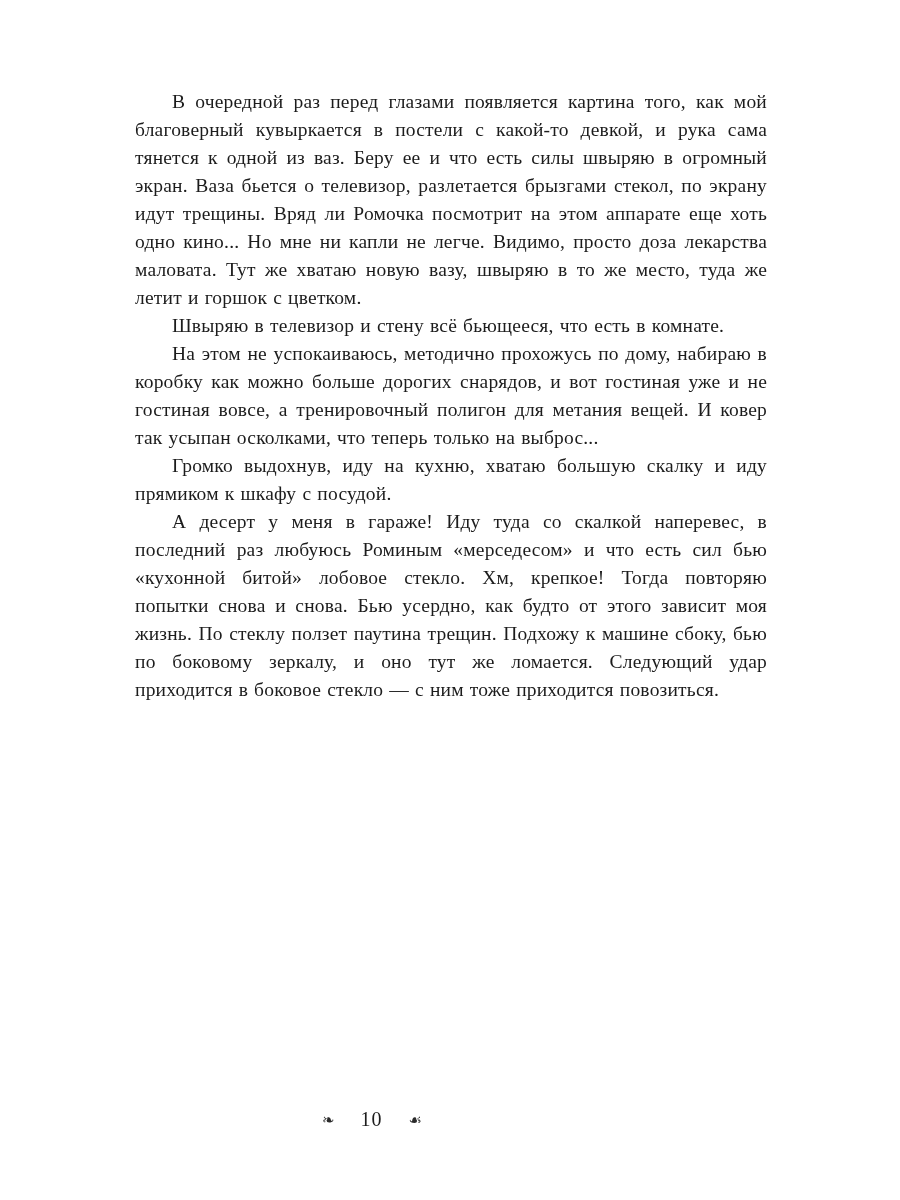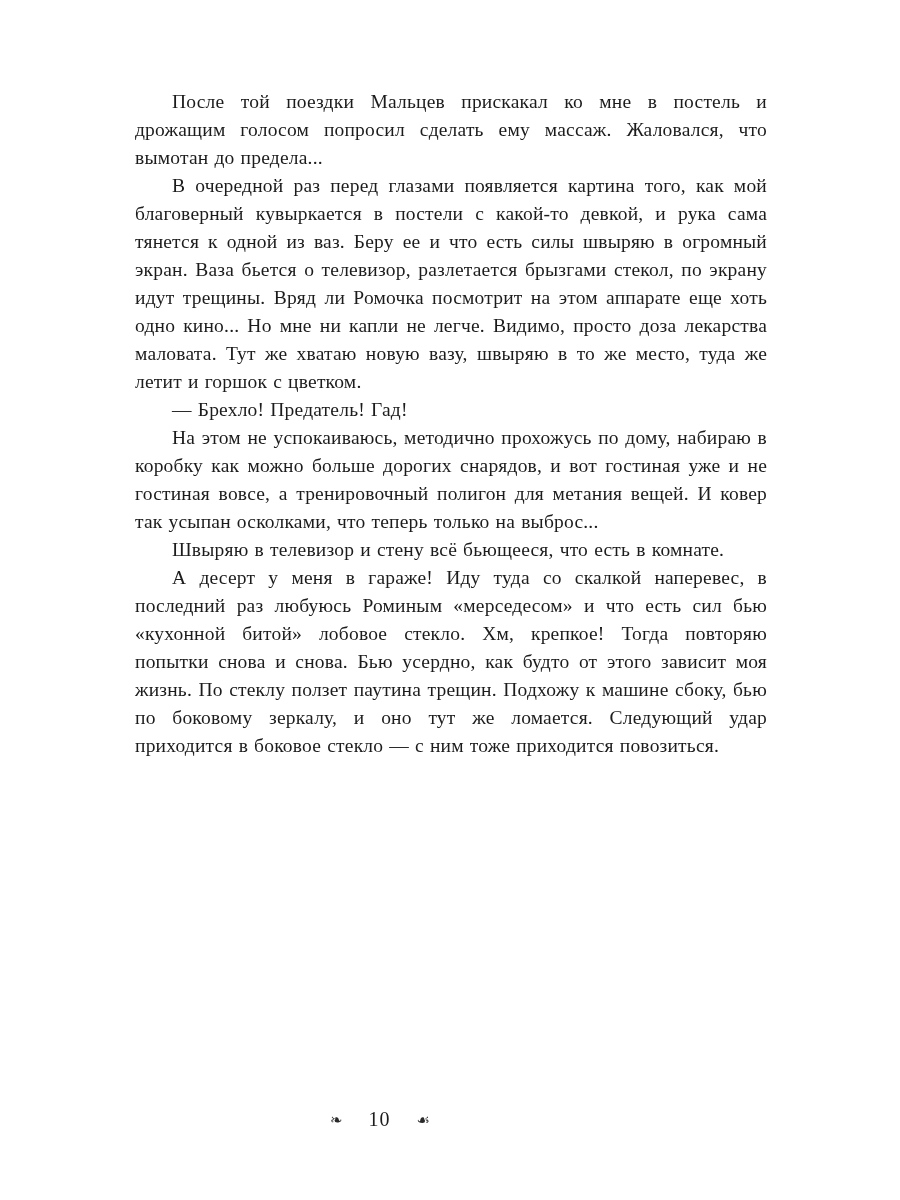--- a/index.html
+++ b/index.html
@@ -34,21 +34,21 @@
     letter-spacing: 0.2px;
   }
   .text-block p {
     margin: 0;
     padding: 0;
     text-indent: 37px;
     word-spacing: 1px;
   }
   .footer {
     position: absolute;
-    left: 8px;
+    left: 0;
     top: 1108px;
     width: 744px;
     text-align: center;
     font-size: 19px;
     color: #1c1c1c;
   }
   .footer .orn {
     font-size: 15px;
     color: #2a2a2a;
     position: relative;
@@ -60,25 +60,24 @@
     font-size: 20px;
     letter-spacing: 1px;
   }
 </style>
 </head>
 <body>
 
 <div class="page">
 
   <div class="text-block" id="text-block">
-      <p>После той поездки Мальцев прискакал ко мне в постель и дрожащим голосом попросил сделать ему массаж. Жаловался, что вымотан до предела...</p>
       <p>В очередной раз перед глазами появляется картина того, как мой благоверный кувыркается в постели с какой-то девкой, и рука сама тянется к одной из ваз. Беру ее и что есть силы швыряю в огромный экран. Ваза бьется о телевизор, разлетается брызгами стекол, по экрану идут трещины. Вряд ли Ромочка посмотрит на этом аппарате еще хоть одно кино... Но мне ни капли не легче. Видимо, просто доза лекарства маловата. Тут же хватаю новую вазу, швыряю в то же место, туда же летит и горшок с цветком.</p>
-      <p>— Брехло! Предатель! Гад!</p>
+      <p>Швыряю в телевизор и стену всё бьющееся, что есть в комнате.</p>
       <p>На этом не успокаиваюсь, методично прохожусь по дому, набираю в коробку как можно больше дорогих снарядов, и вот гостиная уже и не гостиная вовсе, а тренировочный полигон для метания вещей. И ковер так усыпан осколками, что теперь только на выброс...</p>
-      <p>Швыряю в телевизор и стену всё бьющееся, что есть в комнате.</p>
+      <p>Громко выдохнув, иду на кухню, хватаю большую скалку и иду прямиком к шкафу с посудой.</p>
       <p>А десерт у меня в гараже! Иду туда со скалкой наперевес, в последний раз любуюсь Роминым «мерседесом» и что есть сил бью «кухонной битой» лобовое стекло. Хм, крепкое! Тогда повторяю попытки снова и снова. Бью усердно, как будто от этого зависит моя жизнь. По стеклу ползет паутина трещин. Подхожу к машине сбоку, бью по боковому зеркалу, и оно тут же ломается. Следующий удар приходится в боковое стекло — с ним тоже приходится повозиться.</p>
     </div>
 
   <div class="footer">
     <span class="orn orn-left">❧</span><span class="page-num">10</span><span class="orn orn-right">☙</span>
   </div>
 
 </div>
 
 </body></html>

